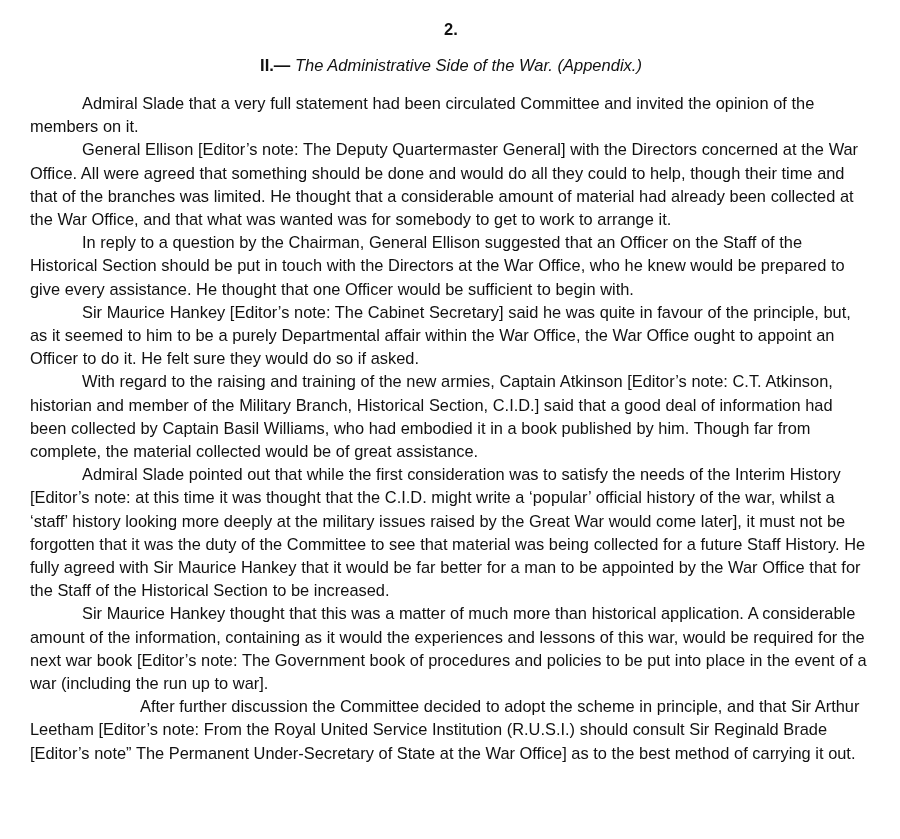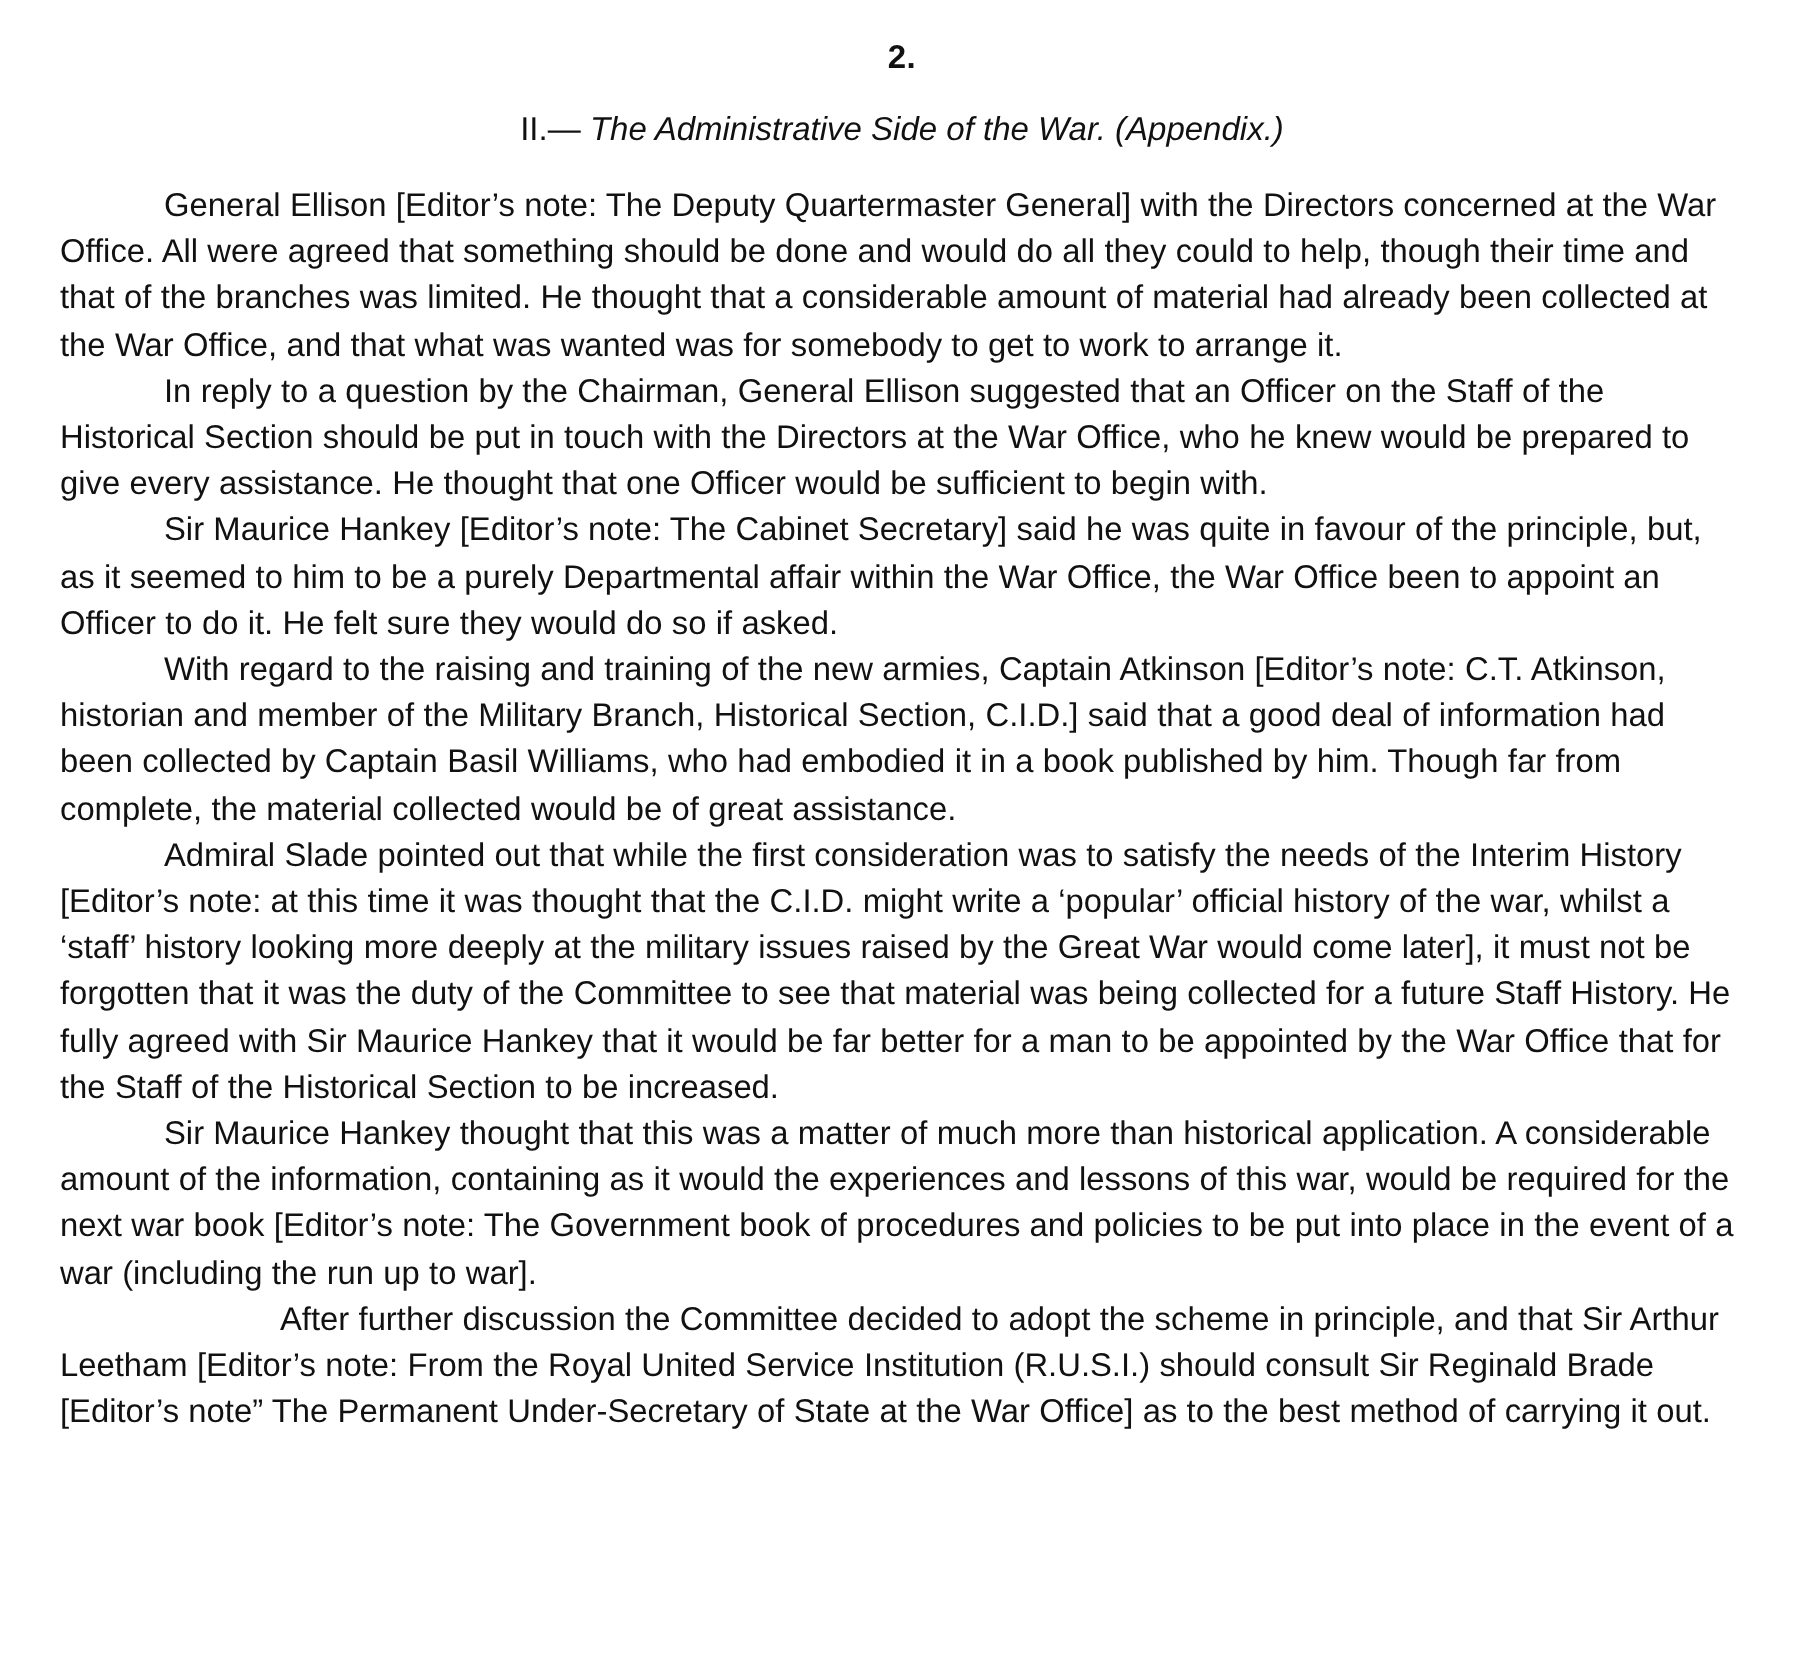--- a/index.html
+++ b/index.html
@@ -32,21 +32,21 @@
   }
   .section-title {
     text-align: center;
     font-size: 16.5px;
     line-height: 22px;
     margin: 0 0 16px 0;
     font-weight: 400;
   }
   .section-title .numeral {
     font-style: normal;
-    font-weight: 400;
+    font-weight: 700;
   }
   .section-title .title-text {
     font-style: italic;
     font-weight: 400;
     margin-top: 36px;
   }
   .body-text {
     width: 842px;
   }
   .body-text p {
@@ -67,22 +67,23 @@
 
 <div class="page">
 
   <div class="page-number">2.</div>
 
   <div class="section-title">
     <span class="numeral">II.— </span><span class="title-text">The Administrative Side of the War. (Appendix.)</span>
   </div>
 
   <div class="body-text">
+      <p>Admiral Slade that a very full statement had been circulated Committee and invited the opinion of the members on it.</p>
       <p>General Ellison [Editor’s note: The Deputy Quartermaster General] with the Directors concerned at the War Office. All were agreed that something should be done and would do all they could to help, though their time and that of the branches was limited. He thought that a considerable amount of material had already been collected at the War Office, and that what was wanted was for somebody to get to work to arrange it.</p>
       <p>In reply to a question by the Chairman, General Ellison suggested that an Officer on the Staff of the Historical Section should be put in touch with the Directors at the War Office, who he knew would be prepared to give every assistance. He thought that one Officer would be sufficient to begin with.</p>
-      <p>Sir Maurice Hankey [Editor’s note: The Cabinet Secretary] said he was quite in favour of the principle, but, as it seemed to him to be a purely Departmental affair within the War Office, the War Office been to appoint an Officer to do it. He felt sure they would do so if asked.</p>
+      <p>Sir Maurice Hankey [Editor’s note: The Cabinet Secretary] said he was quite in favour of the principle, but, as it seemed to him to be a purely Departmental affair within the War Office, the War Office ought to appoint an Officer to do it. He felt sure they would do so if asked.</p>
       <p>With regard to the raising and training of the new armies, Captain Atkinson [Editor’s note: C.T. Atkinson, historian and member of the Military Branch, Historical Section, C.I.D.] said that a good deal of information had been collected by Captain Basil Williams, who had embodied it in a book published by him. Though far from complete, the material collected would be of great assistance.</p>
       <p>Admiral Slade pointed out that while the first consideration was to satisfy the needs of the Interim History [Editor’s note: at this time it was thought that the C.I.D. might write a ‘popular’ official history of the war, whilst a ‘staff’ history looking more deeply at the military issues raised by the Great War would come later], it must not be forgotten that it was the duty of the Committee to see that material was being collected for a future Staff History. He fully agreed with Sir Maurice Hankey that it would be far better for a man to be appointed by the War Office that for the Staff of the Historical Section to be increased.</p>
       <p>Sir Maurice Hankey thought that this was a matter of much more than historical application. A considerable amount of the information, containing as it would the experiences and lessons of this war, would be required for the next war book [Editor’s note: The Government book of procedures and policies to be put into place in the event of a war (including the run up to war].</p>
       <p class="deep-indent">After further discussion the Committee decided to adopt the scheme in principle, and that Sir Arthur Leetham [Editor’s note: From the Royal United Service Institution (R.U.S.I.) should consult Sir Reginald Brade [Editor’s note” The Permanent Under-Secretary of State at the War Office] as to the best method of carrying it out.</p>
     </div>
 
 </div>
 
 </body></html>

